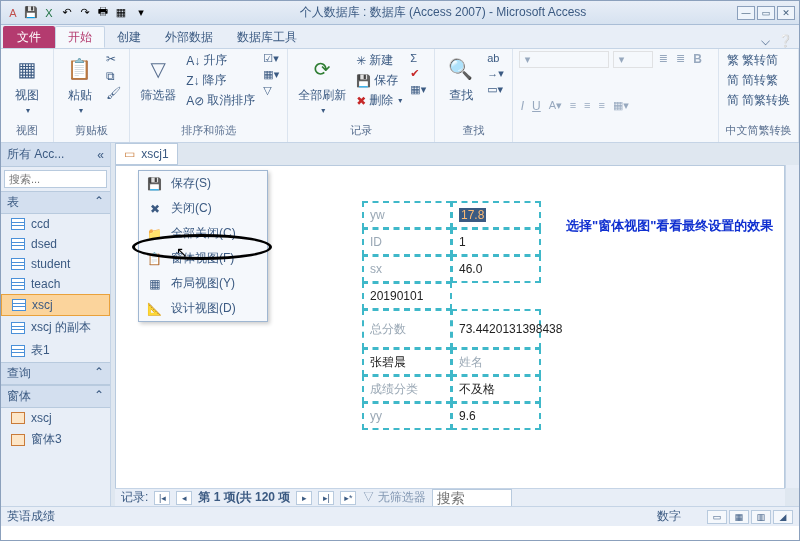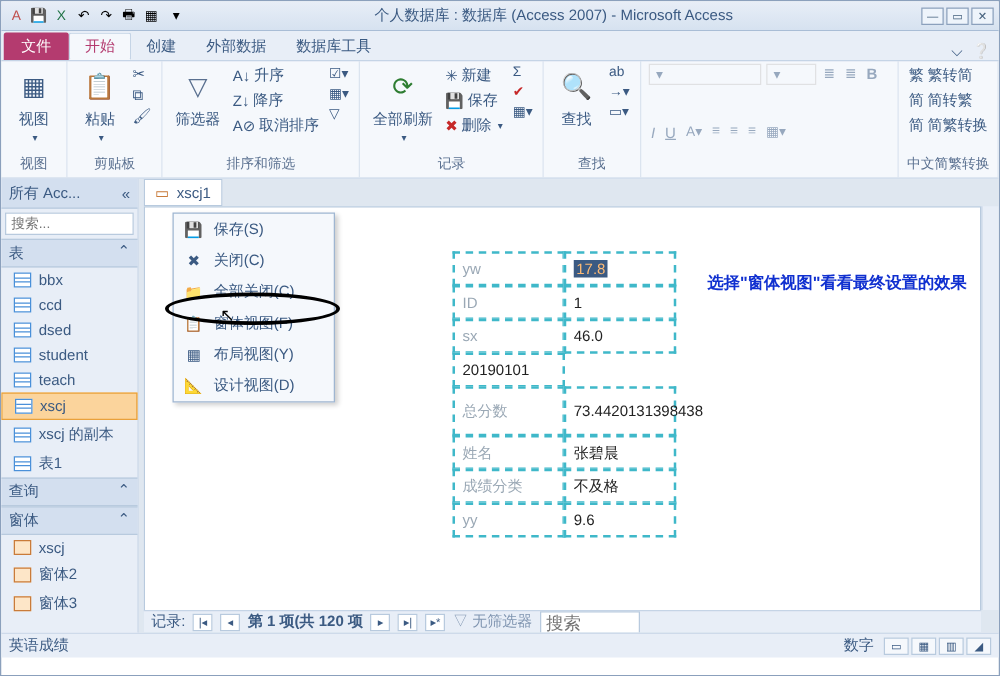--- a/index.html
+++ b/index.html
@@ -252,24 +252,20 @@
     <div class="search">
       <input placeholder="搜索..." style="">
     </div>
     <div class="cat">
         <span>表</span>
         <span>⌃</span>
       </div>
     <div id="nav-tables">
         <div class="item">
           <span class="tico"></span>
-          <span>bbx</span>
-        </div>
-        <div class="item">
-          <span class="tico"></span>
           <span>ccd</span>
         </div>
         <div class="item">
           <span class="tico"></span>
           <span>dsed</span>
         </div>
         <div class="item">
           <span class="tico"></span>
           <span>student</span>
         </div>
@@ -295,24 +291,20 @@
         <span>⌃</span>
       </div>
     <div class="cat">
         <span>窗体</span>
         <span>⌃</span>
       </div>
     <div id="nav-forms">
         <div class="item">
           <span class="fico"></span>
           <span>xscj</span>
-        </div>
-        <div class="item">
-          <span class="fico"></span>
-          <span>窗体2</span>
         </div>
         <div class="item">
           <span class="fico"></span>
           <span>窗体3</span>
         </div>
       </div>
   </div>
 
   <div class="workspace">
     <div class="doctab">
@@ -366,22 +358,22 @@
             <div class="cell val">46.0</div>
           </div>
           <div class="row">
             <div class="cell val">20190101</div>
           </div>
           <div class="row">
             <div class="cell lbl tall">总分数</div>
             <div class="cell val tall">73.4420131398438</div>
           </div>
           <div class="row">
+            <div class="cell val">张碧晨</div>
             <div class="cell lbl">姓名</div>
-            <div class="cell val">张碧晨</div>
           </div>
           <div class="row">
             <div class="cell lbl">成绩分类</div>
             <div class="cell val">不及格</div>
           </div>
           <div class="row">
             <div class="cell lbl">yy</div>
             <div class="cell val">9.6</div>
           </div>
         </div>
@@ -399,21 +391,21 @@
       <span class="navbtn">▸|</span>
       <span class="navbtn">▸*</span>
       <span style="opacity:.6">▽ <span>无筛选器</span></span>
       <input style="width: 80px;" placeholder="搜索">
     </div>
   </div>
 </div>
 
 <div class="status">
   <span>英语成绩</span>
-  <div style="display:flex;gap:8px;align-items:center">
+  <div style="display:flex;gap:26px;align-items:center">
     <span>数字</span>
     <div class="viewbtns">
       <span>▭</span>
       <span>▦</span>
       <span>▥</span>
       <span>◢</span>
     </div>
   </div>
 </div>
 

